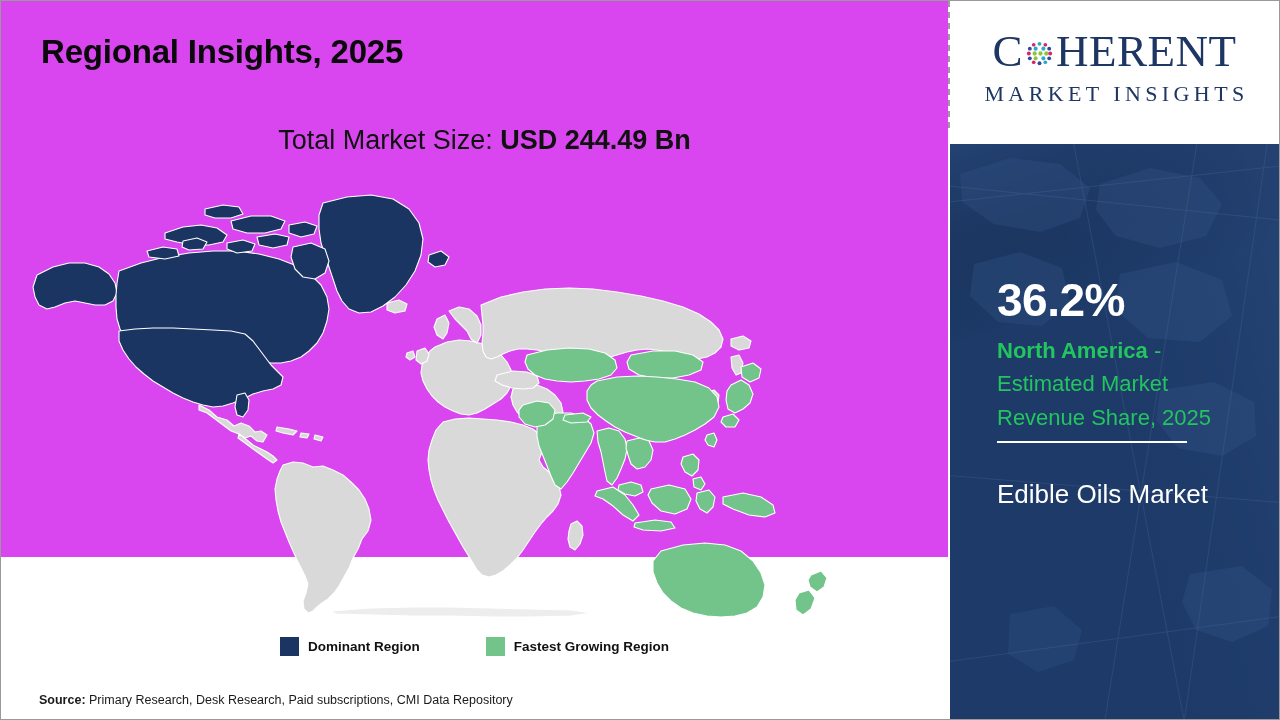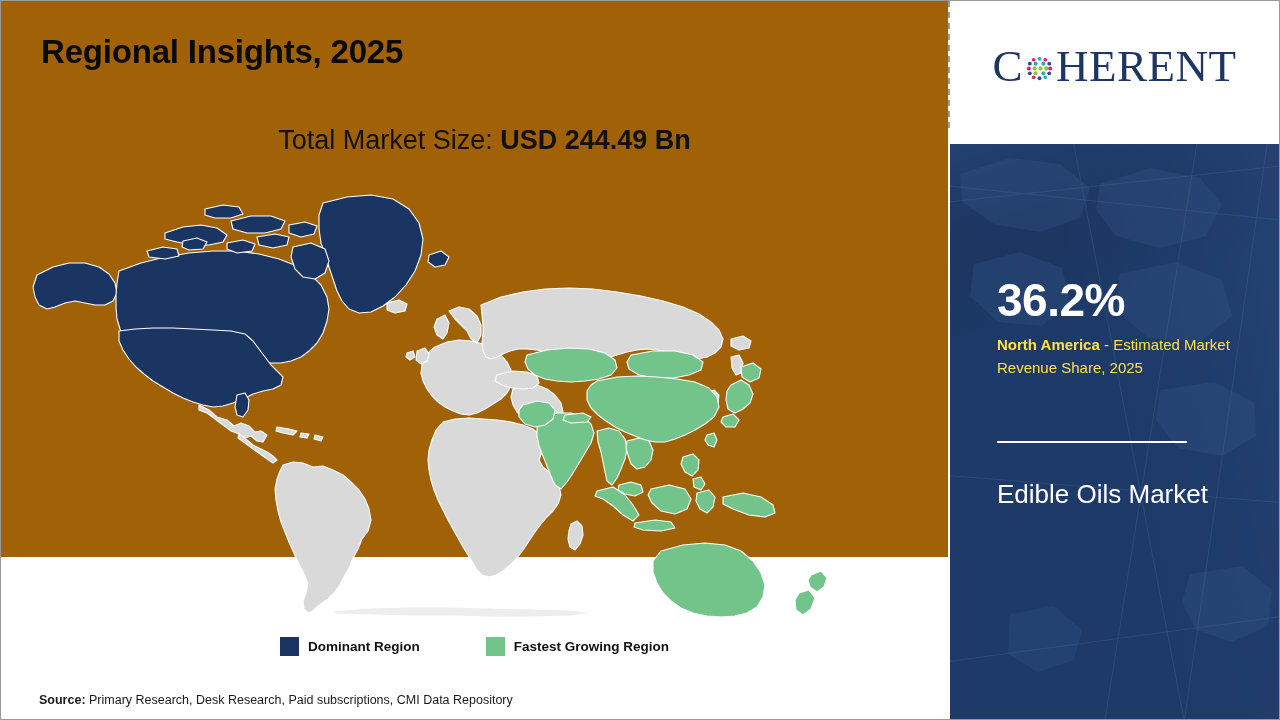--- a/index.html
+++ b/index.html
@@ -19,21 +19,21 @@
     box-sizing: border-box;
     border: 1px solid #9a9a9a;
   }
 
   
   #left-pane {
     position: absolute;
     left: 0; top: 0;
     width: 947px;
     height: 556px;
-    background: #a16207;
+    background: #d946ef;
   }
 
   #page-title {
     position: absolute;
     left: 40px;
     top: 32px;
     font-size: 33px;
     font-weight: bold;
     color: #0a0a0a;
     letter-spacing: -0.2px;
@@ -198,22 +198,22 @@
     font-weight: bold;
     color: #ffffff;
     letter-spacing: -0.5px;
     line-height: 1;
   }
   #stat-desc {
     position: absolute;
     left: 47px;
     top: 190px;
     width: 250px;
-    font-size: 15px;
-    color: #fde047;
+    font-size: 22px;
+    color: #22c55e;
     line-height: 1.52;
   }
   #stat-desc .region-name { font-weight: bold; }
 
   #stat-divider {
     position: absolute;
     left: 47px;
     top: 297px;
     width: 190px;
     height: 1.5px;
@@ -408,20 +408,21 @@
               <circle cx="20" cy="21" r="2.1" fill="#2fa8c4"></circle>
               <circle cx="26" cy="21" r="2.0" fill="#2d4a9e"></circle>
               <circle cx="10" cy="25" r="1.9" fill="#d4256a"></circle>
               <circle cx="16" cy="26" r="2.0" fill="#2d4a9e"></circle>
               <circle cx="22" cy="25" r="1.9" fill="#2fa8c4"></circle>
             </g>
           </svg>
         </span>
         <span class="lw">HERENT</span>
       </div>
+      <div id="logo-sub">MARKET INSIGHTS</div>
     </div>
   </div>
 
   <div id="navy-panel">
 
     <div id="navy-texture">
       <svg viewBox="0 0 329 587" xmlns="http://www.w3.org/2000/svg" preserveAspectRatio="none">
         <defs>
           <linearGradient id="gtop" x1="0" y1="0" x2="0.35" y2="1">
             <stop offset="0%" stop-color="#35578f" stop-opacity="0.55"></stop>

